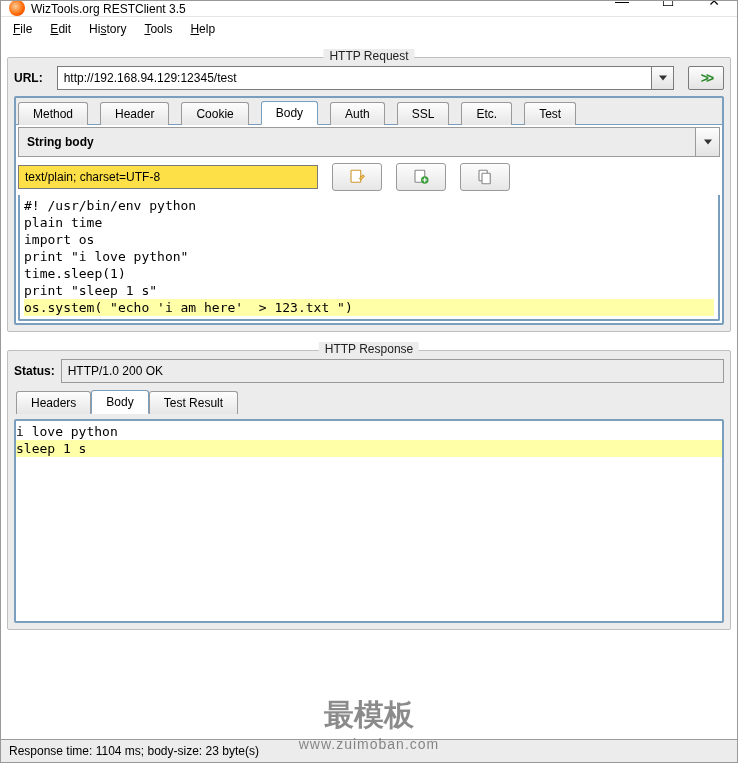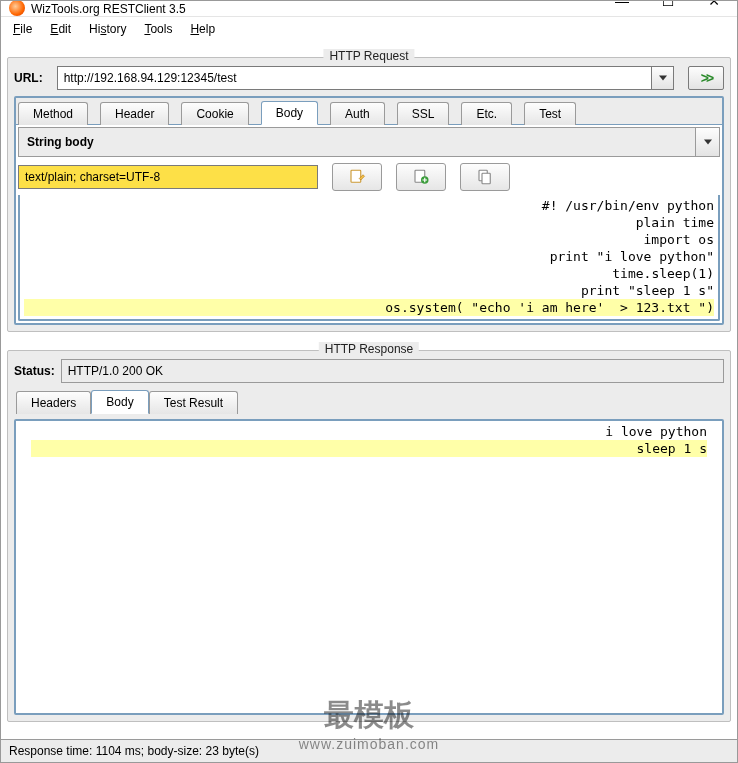--- a/index.html
+++ b/index.html
@@ -29,28 +29,28 @@
 .tab.active { background:#fff; border-color:#7a9ebd; border-bottom:1px solid #fff; font-weight:normal; }
 .tab-body { }
 .body-type-row { display:flex; align-items:center; border:1px solid #9a9a9a; background:#ececec; margin:2px; }
 .body-type-label { flex:1; padding:6px 8px; font-weight:bold; }
 .body-type-row .combo-btn { height:28px; width:24px; border:none; border-left:1px solid #9a9a9a; }
 .ct-row { display:flex; align-items:center; gap:14px; padding:4px 2px; }
 .ct-input { width:300px; height:24px; border:1px solid #7a7a7a; padding:0 6px; font-size:12px; background:#fde047; }
 .icon-btn { width:50px; height:28px; border:1px solid #9a9a9a; border-radius:3px; background:linear-gradient(#fdfdfd,#e6e6e6); display:flex; align-items:center; justify-content:center; }
 .icon-btn svg { width:18px; height:18px; }
 .code-area { border:2px solid #7a9ebd; border-top:none; background:#fff; font-family: Consolas, monospace; font-size:13px; line-height:17px; padding:2px 4px; min-height:126px; border-radius:0 0 2px 2px; margin: 0 2px 2px 2px; }
-.code-line { white-space:pre;text-align:right; }
+.code-line { white-space:pre; }
 .code-line.hl { background:#ffffa8; }
 .resp-panel { margin-top:12px; padding:8px 6px 6px 6px; display:flex; flex-direction:column; gap:6px; }
 .status-row { display:flex; align-items:center; gap:6px; }
 .status-label { font-weight:bold; }
 .status-box { flex:1; border:1px solid #9a9a9a; background:#ececec; padding:4px 6px; }
 .resp-tabs { display:flex; align-items:flex-end; padding-left:2px; }
-.resp-body { border:2px solid #7a9ebd; border-radius:2px; background:#fff; font-family:Consolas,monospace; font-size:13px; line-height:17px; padding:2px 15px; height:296px; overflow:auto; }
+.resp-body { border:2px solid #7a9ebd; border-radius:2px; background:#fff; font-family:Consolas,monospace; font-size:13px; line-height:17px; padding:2px 0; height:204px; overflow:auto; }
 .statusbar { position:absolute; bottom:0; left:0; right:0; border-top:1px solid #9a9a9a; background:#ececec; padding:4px 8px; font-size:12px; }
 .watermark { position:absolute; left:50%; bottom:10px; transform:translateX(-50%); text-align:center; pointer-events:none; opacity:0.45; font-family: "SimSun","STSong",serif; color:#000000; }
 .watermark .big { font-size:30px; font-weight:bold; }
 .watermark .small { font-size:14px; letter-spacing:1px; font-family: sans-serif; }
 </style>
 </head>
 <body>
 
 <div class="titlebar">
   <div class="app-icon"></div>

